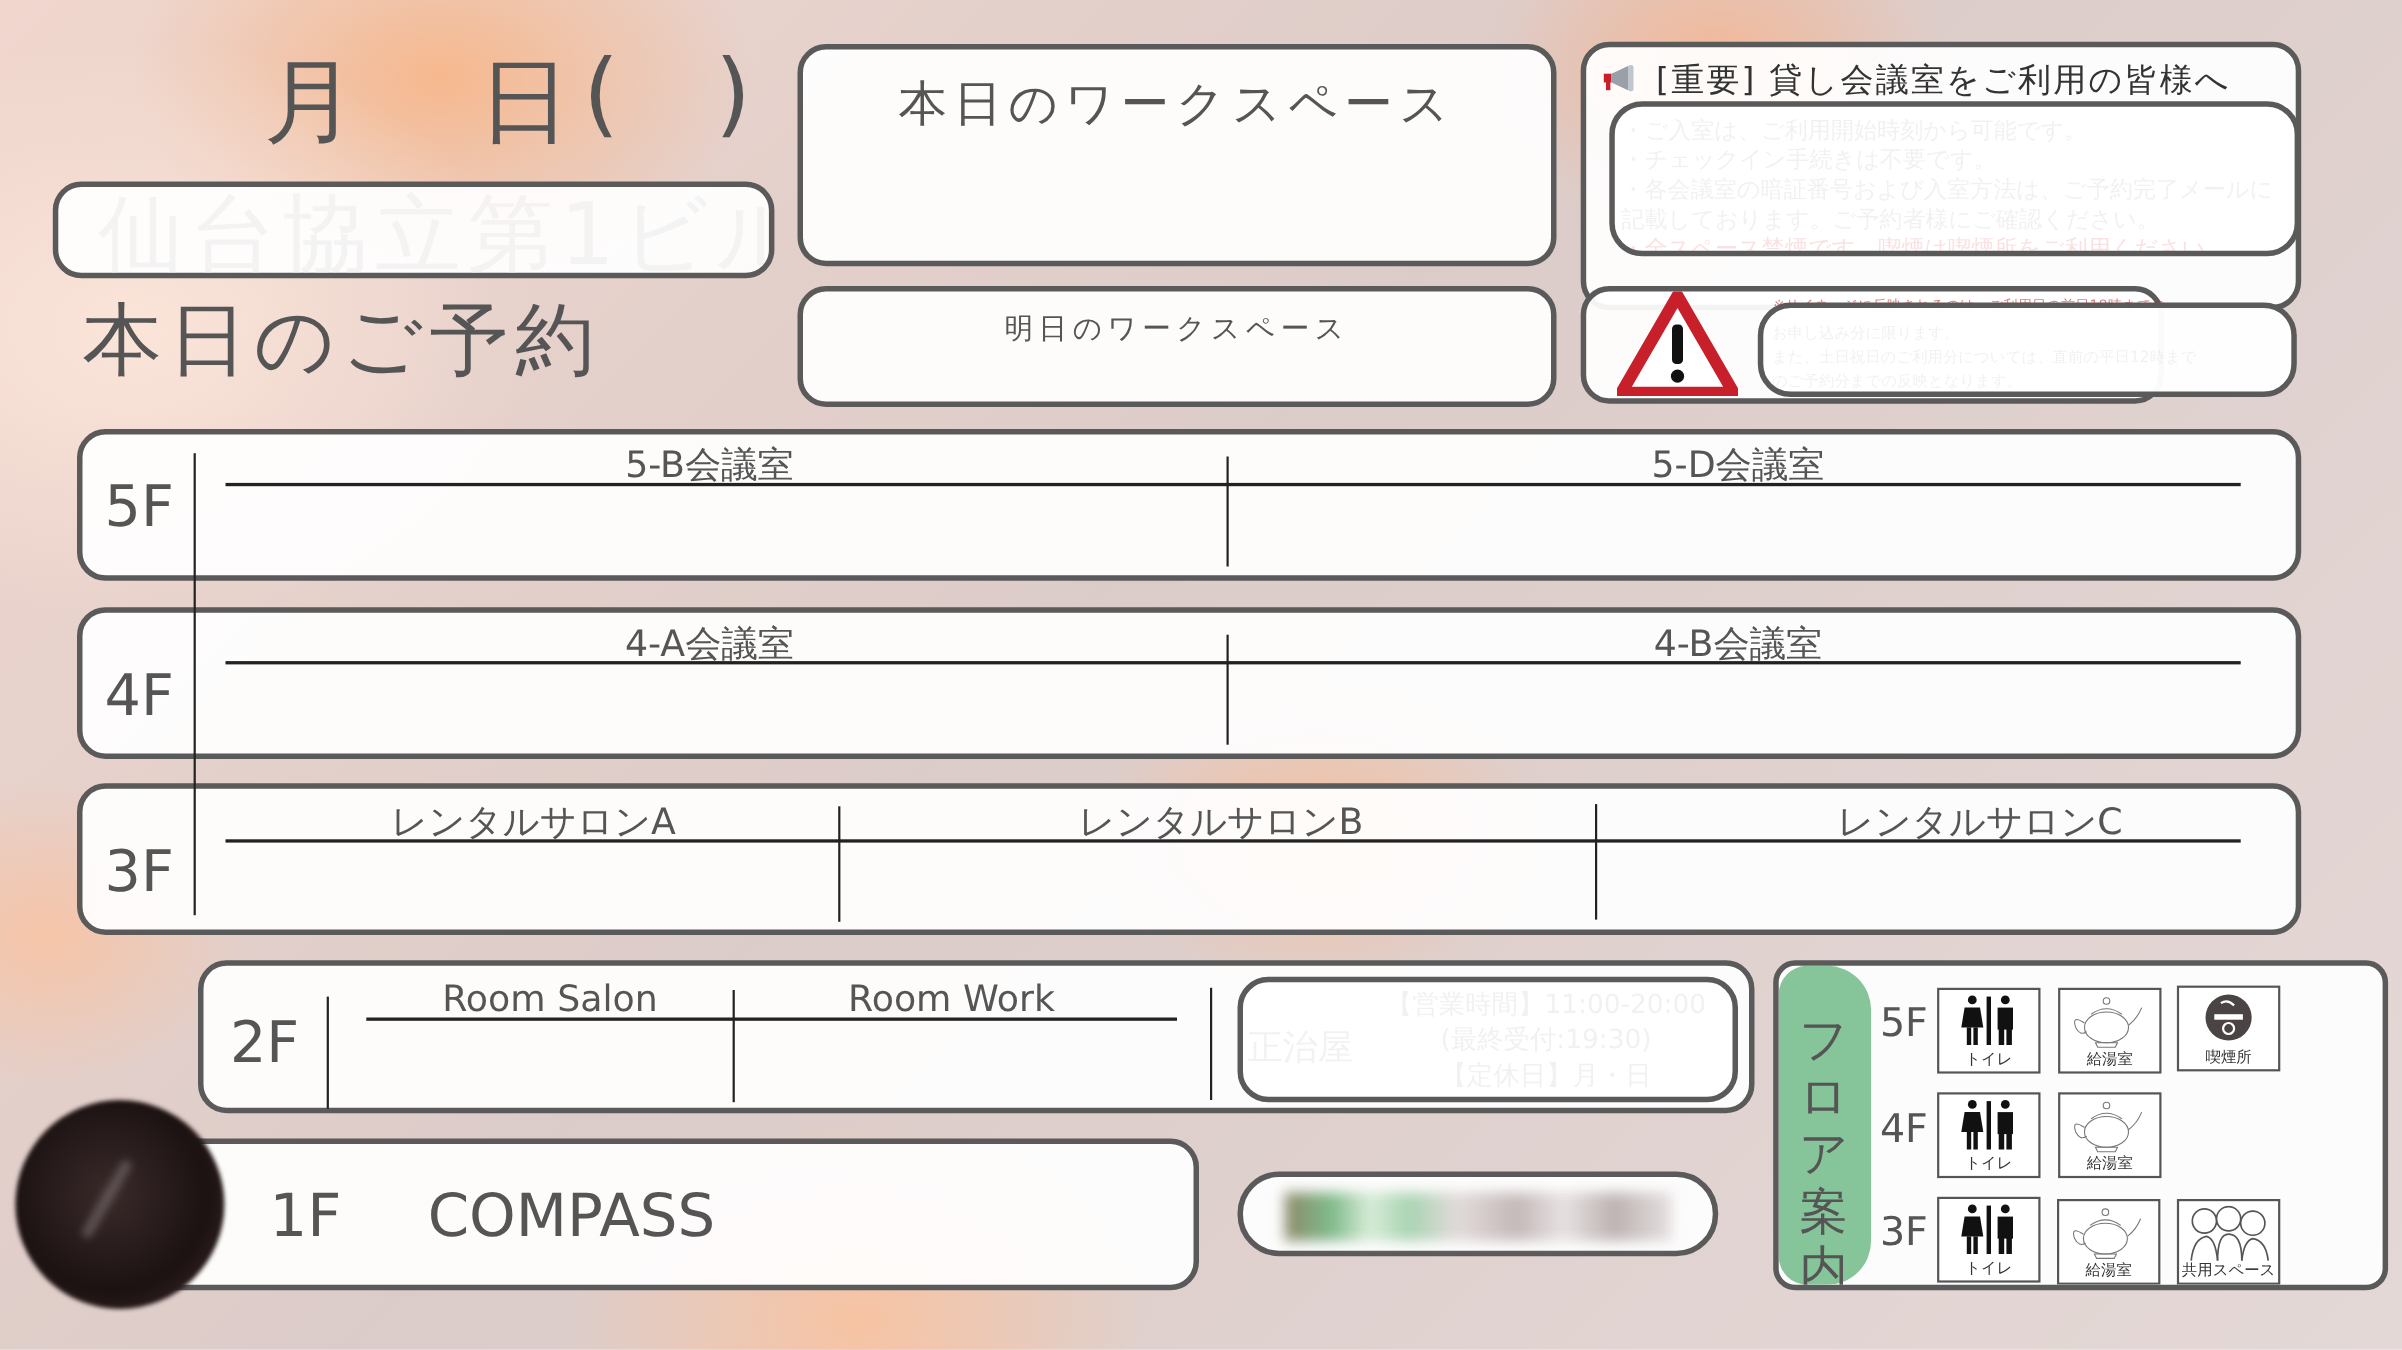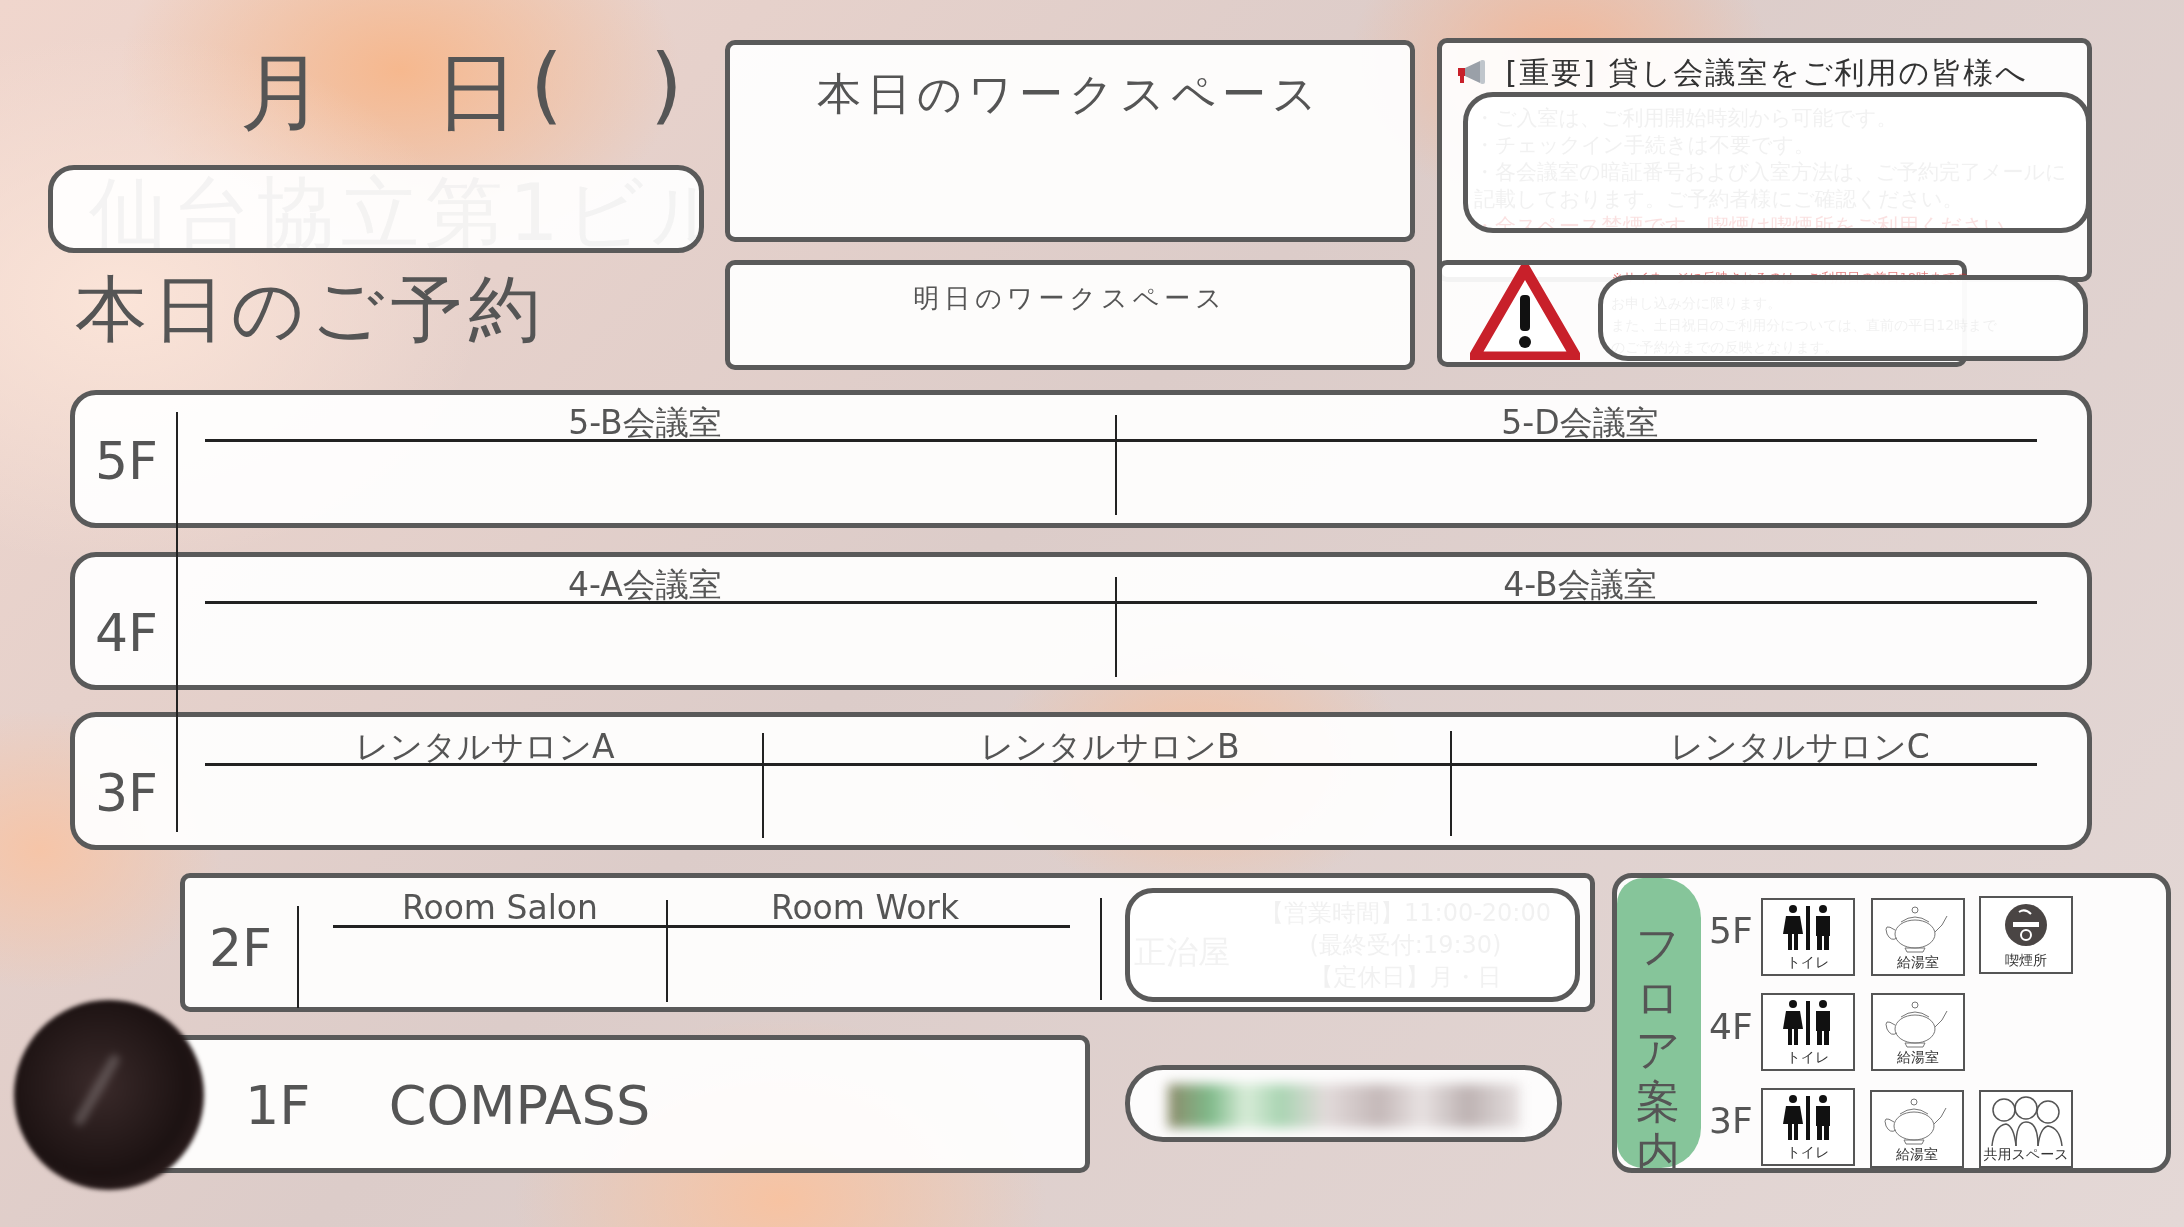--- a/index.html
+++ b/index.html
@@ -13,21 +13,21 @@
       radial-gradient(ellipse 300px 200px at 1200px 760px, #f4c0a0 0%, rgba(244,192,160,0) 70%),
       radial-gradient(ellipse 380px 260px at 780px 1200px, #f7c3a2 0%, rgba(247,195,162,0) 70%),
       radial-gradient(ellipse 300px 220px at 1560px 60px, #f3b797 0%, rgba(243,183,151,0) 70%),
       radial-gradient(ellipse 260px 200px at 40px 850px, #f6c5a8 0%, rgba(246,197,168,0) 70%),
       linear-gradient(135deg, #f0d6cd 0%, #dcccc9 45%, #e4d8d6 100%);
   }
   .abs { position:absolute; box-sizing:border-box; }
   .panel {
     position:absolute; box-sizing:border-box;
     background:rgba(255,255,255,0.93);
-    border:5px solid #5a5a5a; border-radius:10px;
+    border:5px solid #5a5a5a; border-radius:26px;
   }
   .date {
     left:240px; top:36px; width:460px; height:100px;
     font-size:84px; color:#555; letter-spacing:0;
   }
   .date span { position:absolute; top:0; }
   .bldg { left:48px; top:165px; width:656px; height:88px; border-radius:26px; }
   .bldg-text { position:absolute; left:36px; top:-8px; font-size:78px; color:rgba(235,235,235,0.55); white-space:nowrap; letter-spacing:6px; }
   .today-title { left:75px; top:262px; font-size:72px; color:#555; letter-spacing:6px; white-space:nowrap; }
   .ws-title { position:absolute; left:0; right:0; text-align:center; color:#555; }

